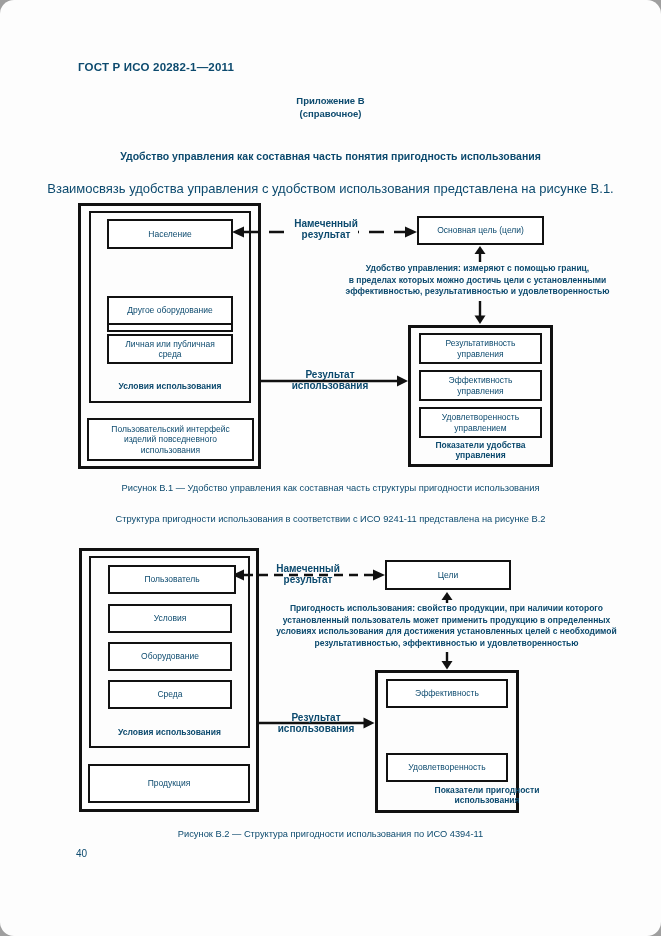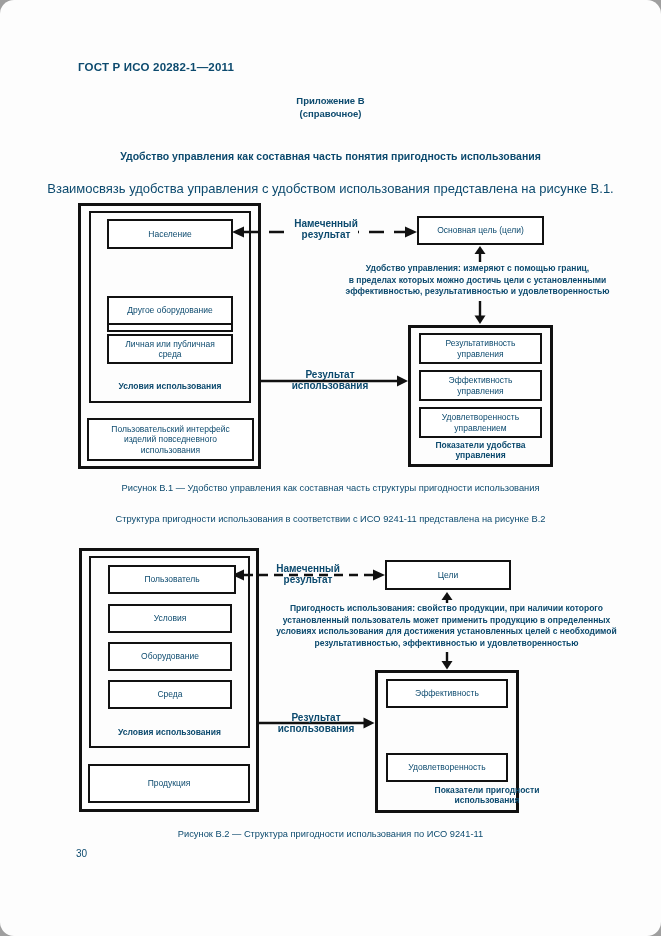--- a/index.html
+++ b/index.html
@@ -184,16 +184,16 @@
 результативностью, эффективностью и удовлетворенностью</div>
   <div class="abs linelabel f2-usage-label">Результат
 использования</div>
 
   <div class="abs obox f2-meas-outer"></div>
   <div class="abs rbox f2-m1">Эффективность</div>
   <div class="abs rbox f2-m3">Удовлетворенность</div>
   <div class="abs ctxlabel pre f2-meas-label">Показатели пригодности
 использования</div>
 
-  <div class="abs cap2">Рисунок В.2 — Структура пригодности использования по ИСО 9241-11</div>
-  <div class="abs pageno">30</div>
+  <div class="abs cap2">Рисунок В.2 — Структура пригодности использования по ИСО 4394-11</div>
+  <div class="abs pageno">40</div>
 
 </div>
 
 </body></html>

